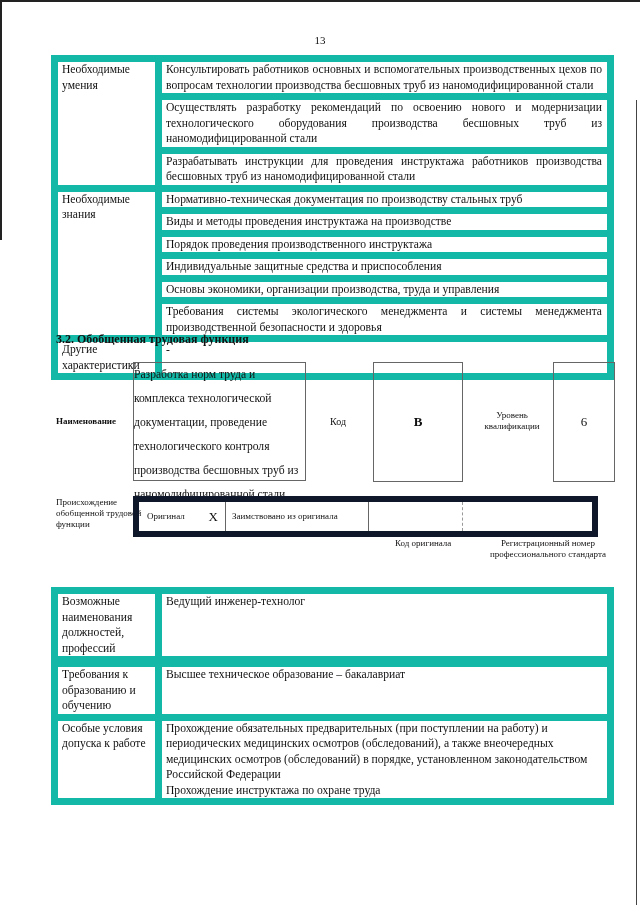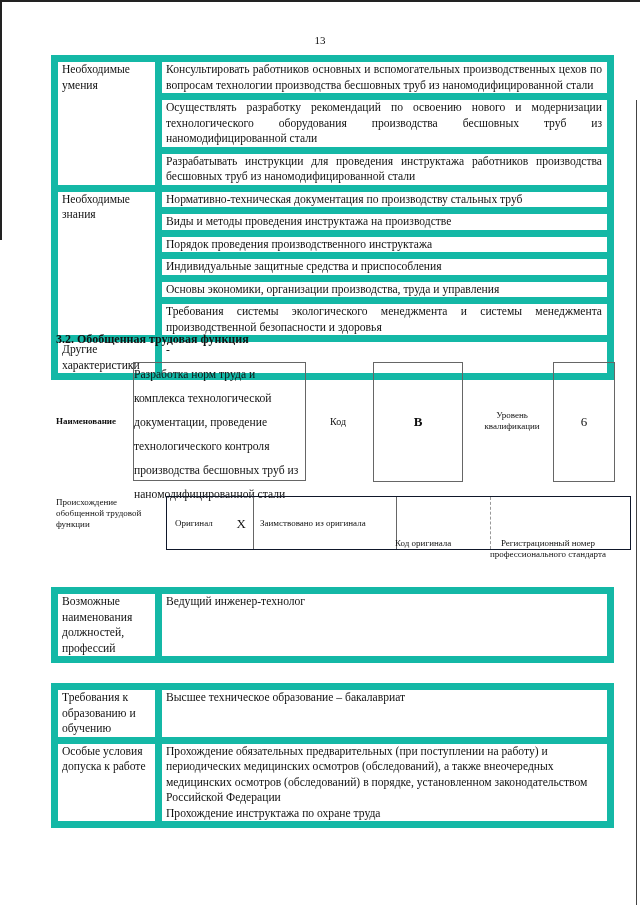--- a/index.html
+++ b/index.html
@@ -15,37 +15,37 @@
   .page-number { position: absolute; left: 0; width: 640px; top: 34px; text-align: center; font-size: 11px; }
 
   table.grid { position: absolute; border-collapse: collapse; font-size: 11.6px; line-height: 15.5px; }
   table.grid td { border: 7px solid #14b8a6; vertical-align: top; padding: 0 5px 0 4px; }
   table.grid td.label { width: 88px; text-align: left; }
   table.grid td.value { text-align: justify; text-align-last: left; }
   table.grid td.value.nojust { text-align: left; }
 
   #t1 { left: 51px; top: 55px; width: 563px; }
   #t2 { left: 51px; top: 587px; width: 563px; }
-  #t3 { left: 51px; top: 683px; width: 563px; }
+  #t3 { left: 51px; top: 660px; width: 563px; }
 
   .section-heading { position: absolute; left: 56px; top: 332px; font-weight: bold; font-size: 12px; }
 
   .small { font-size: 9px; line-height: 11px; }
   .abs { position: absolute; }
   .box { position: absolute; border: 1px solid #666; box-sizing: border-box; }
 
   .name-label { left: 56px; top: 416px; font-weight: bold; }
   .name-box { left: 133px; top: 362px; width: 173px; height: 119px; font-size: 11.6px; line-height: 24px; padding: 0 0; }
   .code-label { left: 330px; top: 416px; font-size: 10px; }
   .code-box { left: 373px; top: 362px; width: 90px; height: 120px; display: flex; align-items: center; justify-content: center; font-weight: bold; font-size: 13px; }
   .level-label { left: 472px; top: 410px; width: 80px; text-align: center; }
   .level-box { left: 553px; top: 362px; width: 62px; height: 120px; display: flex; align-items: center; justify-content: center; font-size: 13px; }
 
   .origin-label { left: 56px; top: 497px; width: 95px; }
-  .origin-strip { position: absolute; left: 166px; top: 496px; width: 465px; height: 54px; border: 1px solid #0f172a; box-sizing: border-box; display: flex; }
+  .origin-strip { position: absolute; left: 133px; top: 496px; width: 465px; height: 41px; border: 6px solid #0f172a; box-sizing: border-box; display: flex; }
   .origin-cell { height: 100%; display: flex; align-items: center; box-sizing: border-box; }
   .oc1 { width: 87px; border-right: 1px solid #666; padding-left: 8px; }
   .oc1 .mark { margin-left: auto; margin-right: 7px; font-size: 13px; }
   .oc2 { width: 143px; border-right: 1px solid #666; padding-left: 6px; }
   .oc3 { width: 94px; border-right: 1px dashed #999; }
   .oc4 { flex: 1; }
   .code-orig-caption { left: 395px; top: 538px; }
   .reg-caption { left: 478px; top: 538px; width: 140px; text-align: center; }
 </style>
 </head>

